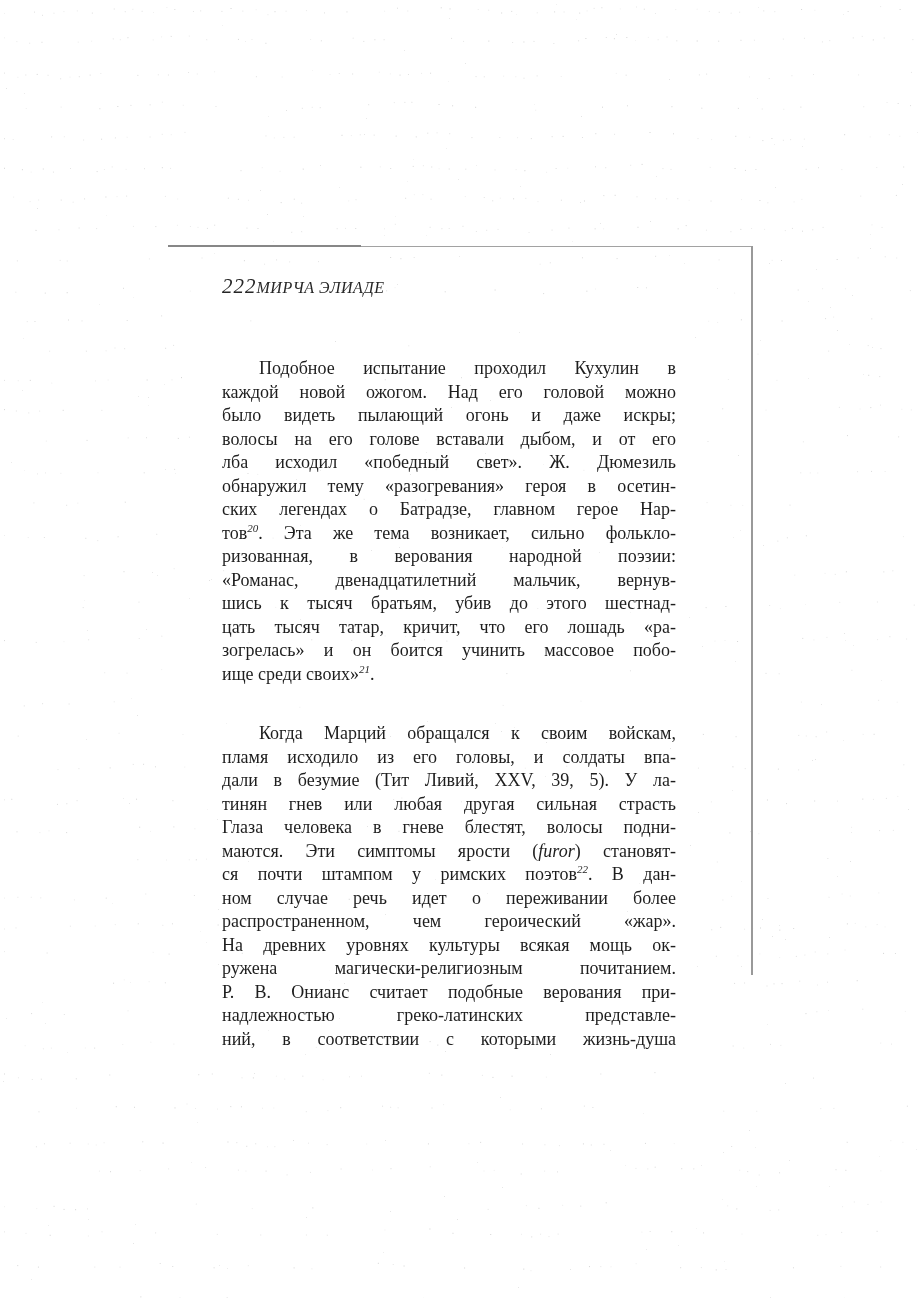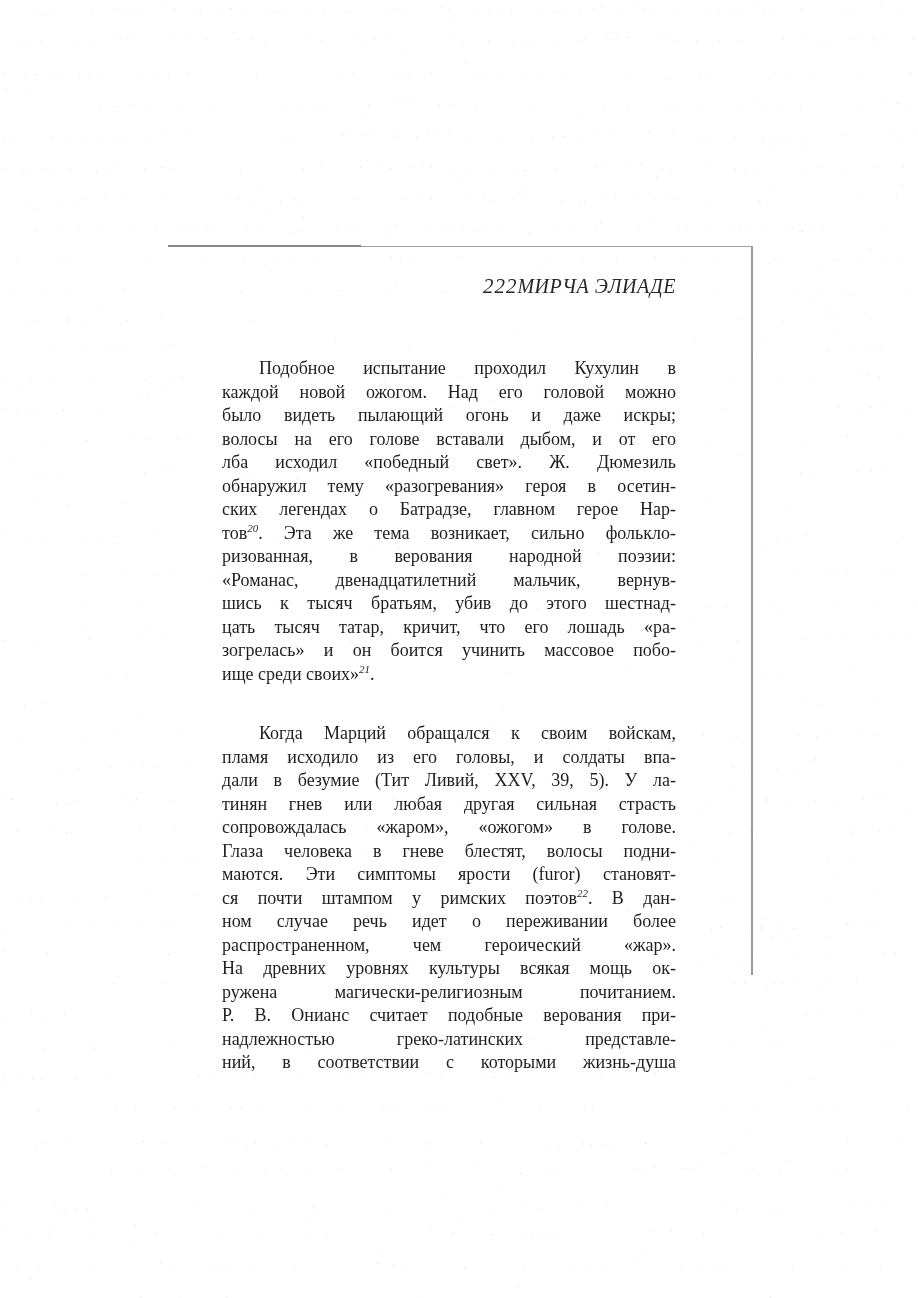--- a/index.html
+++ b/index.html
@@ -8,39 +8,39 @@
     font-family:"Liberation Serif","DejaVu Serif",serif;
   }
   .page{position:absolute;left:0;top:0;width:918px;height:1298px;}
   .noise-layer{position:absolute;left:0;top:0;width:918px;height:1298px;pointer-events:none;}
   .band{position:absolute;left:0;top:0;width:1.4px;height:1.4px;background:transparent;}
   .hrule-dark{position:absolute;left:168px;top:245px;width:193px;height:2px;background:#878787;}
   .hrule-light{position:absolute;left:361px;top:245.6px;width:392px;height:1.4px;background:#a2a2a2;}
   .vrule{position:absolute;left:751px;top:246px;width:1.5px;height:729px;background:#999999;}
   .header{
     position:absolute;left:222px;top:274px;width:454px;
-    display:flex;justify-content:flex-end;align-items:baseline;
+    display:flex;justify-content:flex-start;align-items:baseline;
     color:#262626;font-style:italic;
   }
   .page-number{font-size:21px;letter-spacing:1px;}
-  .running-head{font-size:20px;letter-spacing:0.5px;}
+  .running-head{font-size:16px;letter-spacing:0.5px;}
   .bodytext{
     position:absolute;left:222px;top:321px;width:454px;
     font-size:18px;line-height:23.5px;color:#1e1e1e;
   }
   .line{
     height:23.5px;
     text-align:justify;
     -moz-text-align-last:justify;
     text-align-last:justify;
   }
   .line.first{padding-left:37px;margin-top:36px;}
   .line.short{text-align-last:left;-moz-text-align-last:left;}
   .sup{font-size:11px;vertical-align:7px;line-height:0;letter-spacing:0;font-style:italic;}
-  .it{}
+  .it{font-style:italic;}
 </style>
 </head>
 <body>
 
 <div class="page">
   <div class="noise-layer" id="noise-layer">
       <div class="band" style="box-shadow: rgba(120, 120, 120, 0.1) 4px 12.9px 0px 0px, rgba(120, 120, 120, 0.23) 33.9944px 11.6px 0px 0px, rgba(120, 120, 120, 0.23) 42.0101px 14.8px 0px 0px, rgba(120, 120, 120, 0.18) 53.4834px 12.7px 0px 0px, rgba(120, 120, 120, 0.15) 63.4394px 11.1px 0px 0px, rgba(120, 120, 120, 0.14) 76.8368px 10.4px 0px 0px, rgba(120, 120, 120, 0.25) 91.8333px 12.6px 0px 0px, rgba(120, 120, 120, 0.24) 113.728px 8.5px 0px 0px, rgba(120, 120, 120, 0.21) 124.759px 11.2px 0px 0px, rgba(120, 120, 120, 0.16) 132.394px 8.8px 0px 0px, rgba(120, 120, 120, 0.23) 141.624px 10.8px 0px 0px, rgba(120, 120, 120, 0.12) 166.38px 7px 0px 0px, rgba(120, 120, 120, 0.26) 174.309px 9px 0px 0px, rgba(120, 120, 120, 0.19) 192.947px 11px 0px 0px, rgba(120, 120, 120, 0.21) 200.162px 10.4px 0px 0px, rgba(120, 120, 120, 0.23) 221.424px 10.9px 0px 0px, rgba(120, 120, 120, 0.32) 230.54px 8px 0px 0px, rgba(120, 120, 120, 0.2) 242.325px 10.6px 0px 0px, rgba(120, 120, 120, 0.11) 255.672px 9.2px 0px 0px, rgba(120, 120, 120, 0.15) 267.414px 14.2px 0px 0px, rgba(120, 120, 120, 0.29) 274.503px 11.2px 0px 0px, rgba(120, 120, 120, 0.17) 285.578px 10.7px 0px 0px, rgba(120, 120, 120, 0.14) 305.965px 10.1px 0px 0px, rgba(120, 120, 120, 0.24) 323.998px 12.4px 0px 0px, rgba(120, 120, 120, 0.27) 346.476px 11.4px 0px 0px, rgba(120, 120, 120, 0.12) 384.085px 10.7px 0px 0px, rgba(120, 120, 120, 0.25) 396.992px 7.7px 0px 0px, rgba(120, 120, 120, 0.16) 407.319px 10.5px 0px 0px, rgba(120, 120, 120, 0.31) 440.751px 7.3px 0px 0px, rgba(120, 120, 120, 0.31) 449.54px 8.4px 0px 0px, rgba(120, 120, 120, 0.14) 477.728px 9px 0px 0px, rgba(120, 120, 120, 0.18) 488.182px 9.7px 0px 0px, rgba(120, 120, 120, 0.3) 501.103px 12.5px 0px 0px, rgba(120, 120, 120, 0.27) 511.204px 10.9px 0px 0px, rgba(120, 120, 120, 0.16) 536.74px 12.3px 0px 0px, rgba(120, 120, 120, 0.29) 554.1px 11.4px 0px 0px, rgba(120, 120, 120, 0.19) 563.6px 11.5px 0px 0px, rgba(120, 120, 120, 0.27) 579.148px 12.6px 0px 0px, rgba(120, 120, 120, 0.13) 586.579px 10.4px 0px 0px, rgba(120, 120, 120, 0.2) 593.609px 7.9px 0px 0px, rgba(120, 120, 120, 0.25) 601.378px 7.2px 0px 0px, rgba(120, 120, 120, 0.11) 619.825px 8.4px 0px 0px, rgba(120, 120, 120, 0.16) 636.012px 6.5px 0px 0px, rgba(120, 120, 120, 0.28) 643.785px 8.7px 0px 0px, rgba(120, 120, 120, 0.14) 675.23px 9.1px 0px 0px, rgba(120, 120, 120, 0.11) 696.675px 8.7px 0px 0px, rgba(120, 120, 120, 0.17) 708.81px 10.9px 0px 0px, rgba(120, 120, 120, 0.23) 718.742px 11.8px 0px 0px, rgba(120, 120, 120, 0.17) 730.65px 12.7px 0px 0px, rgba(120, 120, 120, 0.19) 739.127px 11.7px 0px 0px, rgba(120, 120, 120, 0.22) 763.258px 10.4px 0px 0px, rgba(120, 120, 120, 0.18) 774.269px 11.2px 0px 0px, rgba(120, 120, 120, 0.31) 801.051px 9px 0px 0px, rgba(120, 120, 120, 0.11) 814.396px 9.8px 0px 0px, rgba(120, 120, 120, 0.25) 847.626px 11px 0px 0px, rgba(120, 120, 120, 0.16) 880.094px 6.1px 0px 0px, rgba(120, 120, 120, 0.32) 899.632px 9px 0px 0px;"></div>
       <div class="band" style="box-shadow: rgba(120, 120, 120, 0.11) 4px 37.3px 0px 0px, rgba(120, 120, 120, 0.14) 16.3433px 41.1px 0px 0px, rgba(120, 120, 120, 0.19) 29.1211px 42.7px 0px 0px, rgba(120, 120, 120, 0.26) 41.4563px 41.8px 0px 0px, rgba(120, 120, 120, 0.14) 77.7537px 41.6px 0px 0px, rgba(120, 120, 120, 0.11) 91.1267px 40.7px 0px 0px, rgba(120, 120, 120, 0.2) 112.804px 38.4px 0px 0px, rgba(120, 120, 120, 0.17) 119.807px 39.2px 0px 0px, rgba(120, 120, 120, 0.29) 127.445px 37.2px 0px 0px, rgba(120, 120, 120, 0.13) 152.69px 39.4px 0px 0px, rgba(120, 120, 120, 0.12) 161.055px 36.4px 0px 0px, rgba(120, 120, 120, 0.26) 170.712px 35.9px 0px 0px, rgba(120, 120, 120, 0.15) 188.802px 35.6px 0px 0px, rgba(120, 120, 120, 0.19) 206.205px 39.2px 0px 0px, rgba(120, 120, 120, 0.29) 237.974px 38.9px 0px 0px, rgba(120, 120, 120, 0.14) 251.495px 39px 0px 0px, rgba(120, 120, 120, 0.28) 265.394px 42.8px 0px 0px, rgba(120, 120, 120, 0.11) 310.065px 39px 0px 0px, rgba(120, 120, 120, 0.25) 320.851px 40.3px 0px 0px, rgba(120, 120, 120, 0.19) 352.697px 37.7px 0px 0px, rgba(120, 120, 120, 0.24) 363.256px 40.9px 0px 0px, rgba(120, 120, 120, 0.25) 374.382px 39.2px 0px 0px, rgba(120, 120, 120, 0.22) 383.635px 39.2px 0px 0px, rgba(120, 120, 120, 0.24) 451.057px 37.9px 0px 0px, rgba(120, 120, 120, 0.17) 463.029px 40.9px 0px 0px, rgba(120, 120, 120, 0.31) 488.326px 40.6px 0px 0px, rgba(120, 120, 120, 0.2) 512.101px 42px 0px 0px, rgba(120, 120, 120, 0.28) 523.405px 41.5px 0px 0px, rgba(120, 120, 120, 0.23) 533.497px 40.9px 0px 0px, rgba(120, 120, 120, 0.2) 553.329px 43px 0px 0px, rgba(120, 120, 120, 0.21) 578.089px 40.3px 0px 0px, rgba(120, 120, 120, 0.31) 585.382px 38px 0px 0px, rgba(120, 120, 120, 0.23) 605.824px 37px 0px 0px, rgba(120, 120, 120, 0.31) 613.893px 38.2px 0px 0px, rgba(120, 120, 120, 0.3) 626.306px 37px 0px 0px, rgba(120, 120, 120, 0.12) 647.843px 36.9px 0px 0px, rgba(120, 120, 120, 0.17) 657.624px 39.2px 0px 0px, rgba(120, 120, 120, 0.22) 666.511px 36.5px 0px 0px, rgba(120, 120, 120, 0.22) 676.29px 40.3px 0px 0px, rgba(120, 120, 120, 0.32) 696.704px 40.5px 0px 0px, rgba(120, 120, 120, 0.28) 718.198px 40.7px 0px 0px, rgba(120, 120, 120, 0.28) 740.466px 39.8px 0px 0px, rgba(120, 120, 120, 0.17) 753.917px 39.7px 0px 0px, rgba(120, 120, 120, 0.2) 782.839px 38.6px 0px 0px, rgba(120, 120, 120, 0.19) 803.969px 37.8px 0px 0px, rgba(120, 120, 120, 0.2) 821.931px 41.4px 0px 0px, rgba(120, 120, 120, 0.18) 829.229px 40.1px 0px 0px, rgba(120, 120, 120, 0.23) 852.792px 37.4px 0px 0px, rgba(120, 120, 120, 0.17) 861.79px 35.9px 0px 0px, rgba(120, 120, 120, 0.3) 872.813px 39.4px 0px 0px, rgba(120, 120, 120, 0.21) 883.719px 37.5px 0px 0px, rgba(120, 120, 120, 0.2) 912.39px 39.1px 0px 0px;"></div>
       <div class="band" style="box-shadow: rgba(120, 120, 120, 0.22) 4px 72.6px 0px 0px, rgba(120, 120, 120, 0.12) 17.391px 76.8px 0px 0px, rgba(120, 120, 120, 0.21) 25.2745px 74.5px 0px 0px, rgba(120, 120, 120, 0.3) 36.7053px 73.9px 0px 0px, rgba(120, 120, 120, 0.19) 47.5781px 74.8px 0px 0px, rgba(120, 120, 120, 0.23) 60.132px 78.3px 0px 0px, rgba(120, 120, 120, 0.12) 69.4413px 76.6px 0px 0px, rgba(120, 120, 120, 0.24) 78.8048px 76.2px 0px 0px, rgba(120, 120, 120, 0.25) 89.6828px 74.6px 0px 0px, rgba(120, 120, 120, 0.14) 100.312px 73px 0px 0px, rgba(120, 120, 120, 0.25) 137.351px 74.9px 0px 0px, rgba(120, 120, 120, 0.18) 157.846px 74.3px 0px 0px, rgba(120, 120, 120, 0.22) 167.908px 74.5px 0px 0px, rgba(120, 120, 120, 0.2) 188.042px 72px 0px 0px, rgba(120, 120, 120, 0.15) 196.827px 73.5px 0px 0px, rgba(120, 120, 120, 0.11) 214.058px 71.3px 0px 0px, rgba(120, 120, 120, 0.22) 255.895px 76.2px 0px 0px, rgba(120, 120, 120, 0.12) 281.662px 76.5px 0px 0px, rgba(120, 120, 120, 0.11) 329.505px 74px 0px 0px, rgba(120, 120, 120, 0.2) 338.799px 73px 0px 0px, rgba(120, 120, 120, 0.26) 352.096px 73.5px 0px 0px, rgba(120, 120, 120, 0.13) 378.794px 71.7px 0px 0px, rgba(120, 120, 120, 0.12) 389.851px 73.4px 0px 0px, rgba(120, 120, 120, 0.3) 399.554px 74.6px 0px 0px, rgba(120, 120, 120, 0.21) 407.945px 74px 0px 0px, rgba(120, 120, 120, 0.14) 421.065px 72.9px 0px 0px, rgba(120, 120, 120, 0.28) 430.074px 72.7px 0px 0px, rgba(120, 120, 120, 0.22) 475.534px 76.1px 0px 0px, rgba(120, 120, 120, 0.21) 483.804px 76.3px 0px 0px, rgba(120, 120, 120, 0.12) 503.128px 75.6px 0px 0px, rgba(120, 120, 120, 0.11) 515.269px 76.2px 0px 0px, rgba(120, 120, 120, 0.21) 523.477px 77.7px 0px 0px, rgba(120, 120, 120, 0.21) 536.642px 75.4px 0px 0px, rgba(120, 120, 120, 0.12) 560.806px 76px 0px 0px, rgba(120, 120, 120, 0.12) 615.757px 72.9px 0px 0px, rgba(120, 120, 120, 0.24) 625.664px 74.7px 0px 0px, rgba(120, 120, 120, 0.22) 698.891px 74.4px 0px 0px, rgba(120, 120, 120, 0.21) 706.106px 73.6px 0px 0px, rgba(120, 120, 120, 0.12) 749.017px 76.4px 0px 0px, rgba(120, 120, 120, 0.24) 768.694px 78.1px 0px 0px, rgba(120, 120, 120, 0.18) 791.411px 75.2px 0px 0px, rgba(120, 120, 120, 0.17) 858.088px 74.4px 0px 0px, rgba(120, 120, 120, 0.18) 910.945px 71.9px 0px 0px;"></div>
       <div class="band" style="box-shadow: rgba(120, 120, 120, 0.12) 25.7672px 108px 0px 0px, rgba(120, 120, 120, 0.15) 60.6263px 106.6px 0px 0px, rgba(120, 120, 120, 0.26) 99.3739px 108.2px 0px 0px, rgba(120, 120, 120, 0.3) 117.311px 106px 0px 0px, rgba(120, 120, 120, 0.24) 130.442px 104.9px 0px 0px, rgba(120, 120, 120, 0.22) 149.631px 104.3px 0px 0px, rgba(120, 120, 120, 0.16) 161.829px 101.7px 0px 0px, rgba(120, 120, 120, 0.13) 182.802px 104.8px 0px 0px, rgba(120, 120, 120, 0.2) 215.481px 106px 0px 0px, rgba(120, 120, 120, 0.21) 301.854px 107.8px 0px 0px, rgba(120, 120, 120, 0.19) 311.721px 106.8px 0px 0px, rgba(120, 120, 120, 0.23) 319.743px 107.2px 0px 0px, rgba(120, 120, 120, 0.23) 368.159px 104.2px 0px 0px, rgba(120, 120, 120, 0.17) 393.835px 102.1px 0px 0px, rgba(120, 120, 120, 0.22) 404.381px 101.9px 0px 0px, rgba(120, 120, 120, 0.23) 411.388px 101.8px 0px 0px, rgba(120, 120, 120, 0.3) 438.526px 104px 0px 0px, rgba(120, 120, 120, 0.31) 452.098px 105.3px 0px 0px, rgba(120, 120, 120, 0.31) 475.094px 106.8px 0px 0px, rgba(120, 120, 120, 0.12) 535.166px 109.7px 0px 0px, rgba(120, 120, 120, 0.31) 602px 106.7px 0px 0px, rgba(120, 120, 120, 0.27) 626.98px 105.3px 0px 0px, rgba(120, 120, 120, 0.29) 671.439px 106.2px 0px 0px, rgba(120, 120, 120, 0.28) 701.326px 107.7px 0px 0px, rgba(120, 120, 120, 0.27) 737.884px 107.9px 0px 0px, rgba(120, 120, 120, 0.18) 761.751px 108.5px 0px 0px, rgba(120, 120, 120, 0.15) 783.285px 108.8px 0px 0px, rgba(120, 120, 120, 0.26) 800.363px 106.6px 0px 0px, rgba(120, 120, 120, 0.15) 863.203px 106.2px 0px 0px, rgba(120, 120, 120, 0.15) 886.536px 102px 0px 0px, rgba(120, 120, 120, 0.27) 897.656px 103px 0px 0px, rgba(120, 120, 120, 0.24) 910.027px 105.1px 0px 0px;"></div>
@@ -103,21 +103,20 @@
       <div class="line"><span>ризованная, в верования народной поэзии:</span></div>
       <div class="line"><span>«Романас, двенадцатилетний мальчик, вернув-</span></div>
       <div class="line"><span>шись к тысяч братьям, убив до этого шестнад-</span></div>
       <div class="line"><span>цать тысяч татар, кричит, что его лошадь «ра-</span></div>
       <div class="line"><span>зогрелась» и он боится учинить массовое побо-</span></div>
       <div class="line short"><span>ище среди своих»</span><span class="sup">21</span><span>.</span></div>
       <div class="line first"><span>Когда Марций обращался к своим войскам,</span></div>
       <div class="line"><span>пламя исходило из его головы, и солдаты впа-</span></div>
       <div class="line"><span>дали в безумие (Тит Ливий, XXV, 39, 5). У ла-</span></div>
       <div class="line"><span>тинян гнев или любая другая сильная страсть</span></div>
-      <div class="line"><span>сопровождалась «жаром», «ожогом» в голове.</span></div>
       <div class="line"><span>Глаза человека в гневе блестят, волосы подни-</span></div>
       <div class="line"><span>маются. Эти симптомы ярости (</span><span class="it">furor</span><span>) становят-</span></div>
       <div class="line"><span>ся почти штампом у римских поэтов</span><span class="sup">22</span><span>. В дан-</span></div>
       <div class="line"><span>ном случае речь идет о переживании более</span></div>
       <div class="line"><span>распространенном, чем героический «жар».</span></div>
       <div class="line"><span>На древних уровнях культуры всякая мощь ок-</span></div>
       <div class="line"><span>ружена магически-религиозным почитанием.</span></div>
       <div class="line"><span>Р. В. Онианс считает подобные верования при-</span></div>
       <div class="line"><span>надлежностью греко-латинских представле-</span></div>
       <div class="line"><span>ний, в соответствии с которыми жизнь-душа</span></div>

